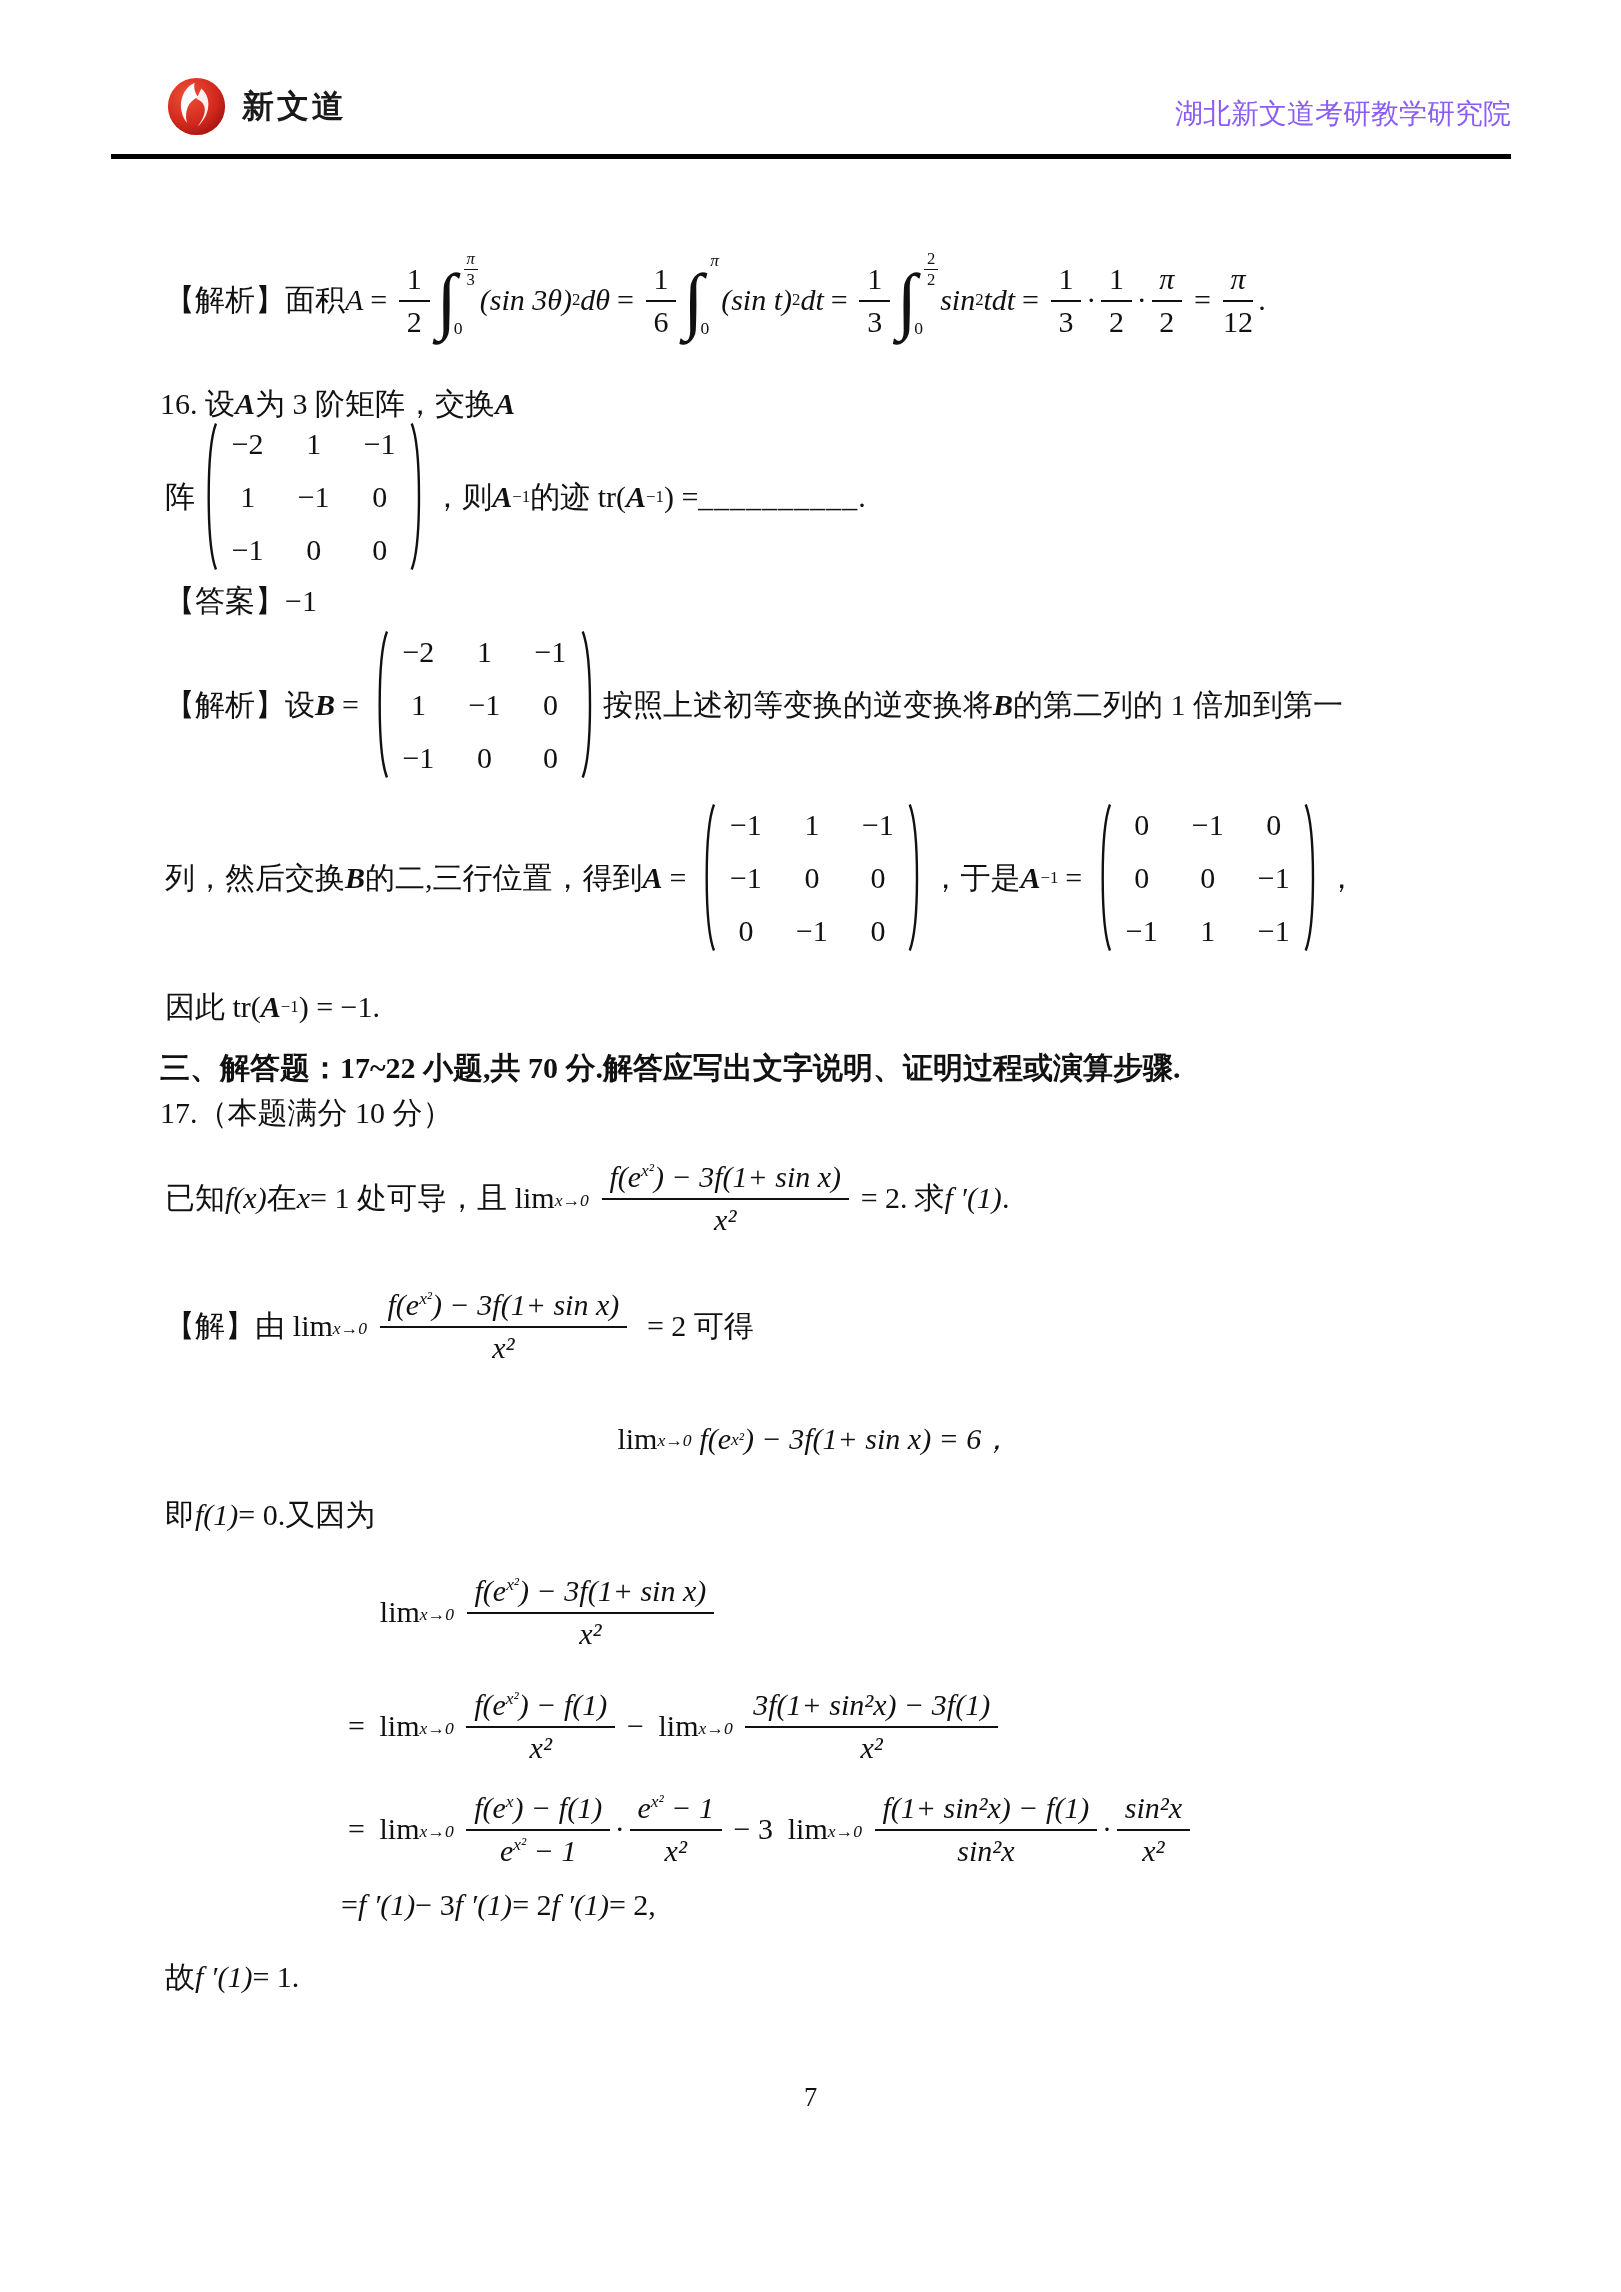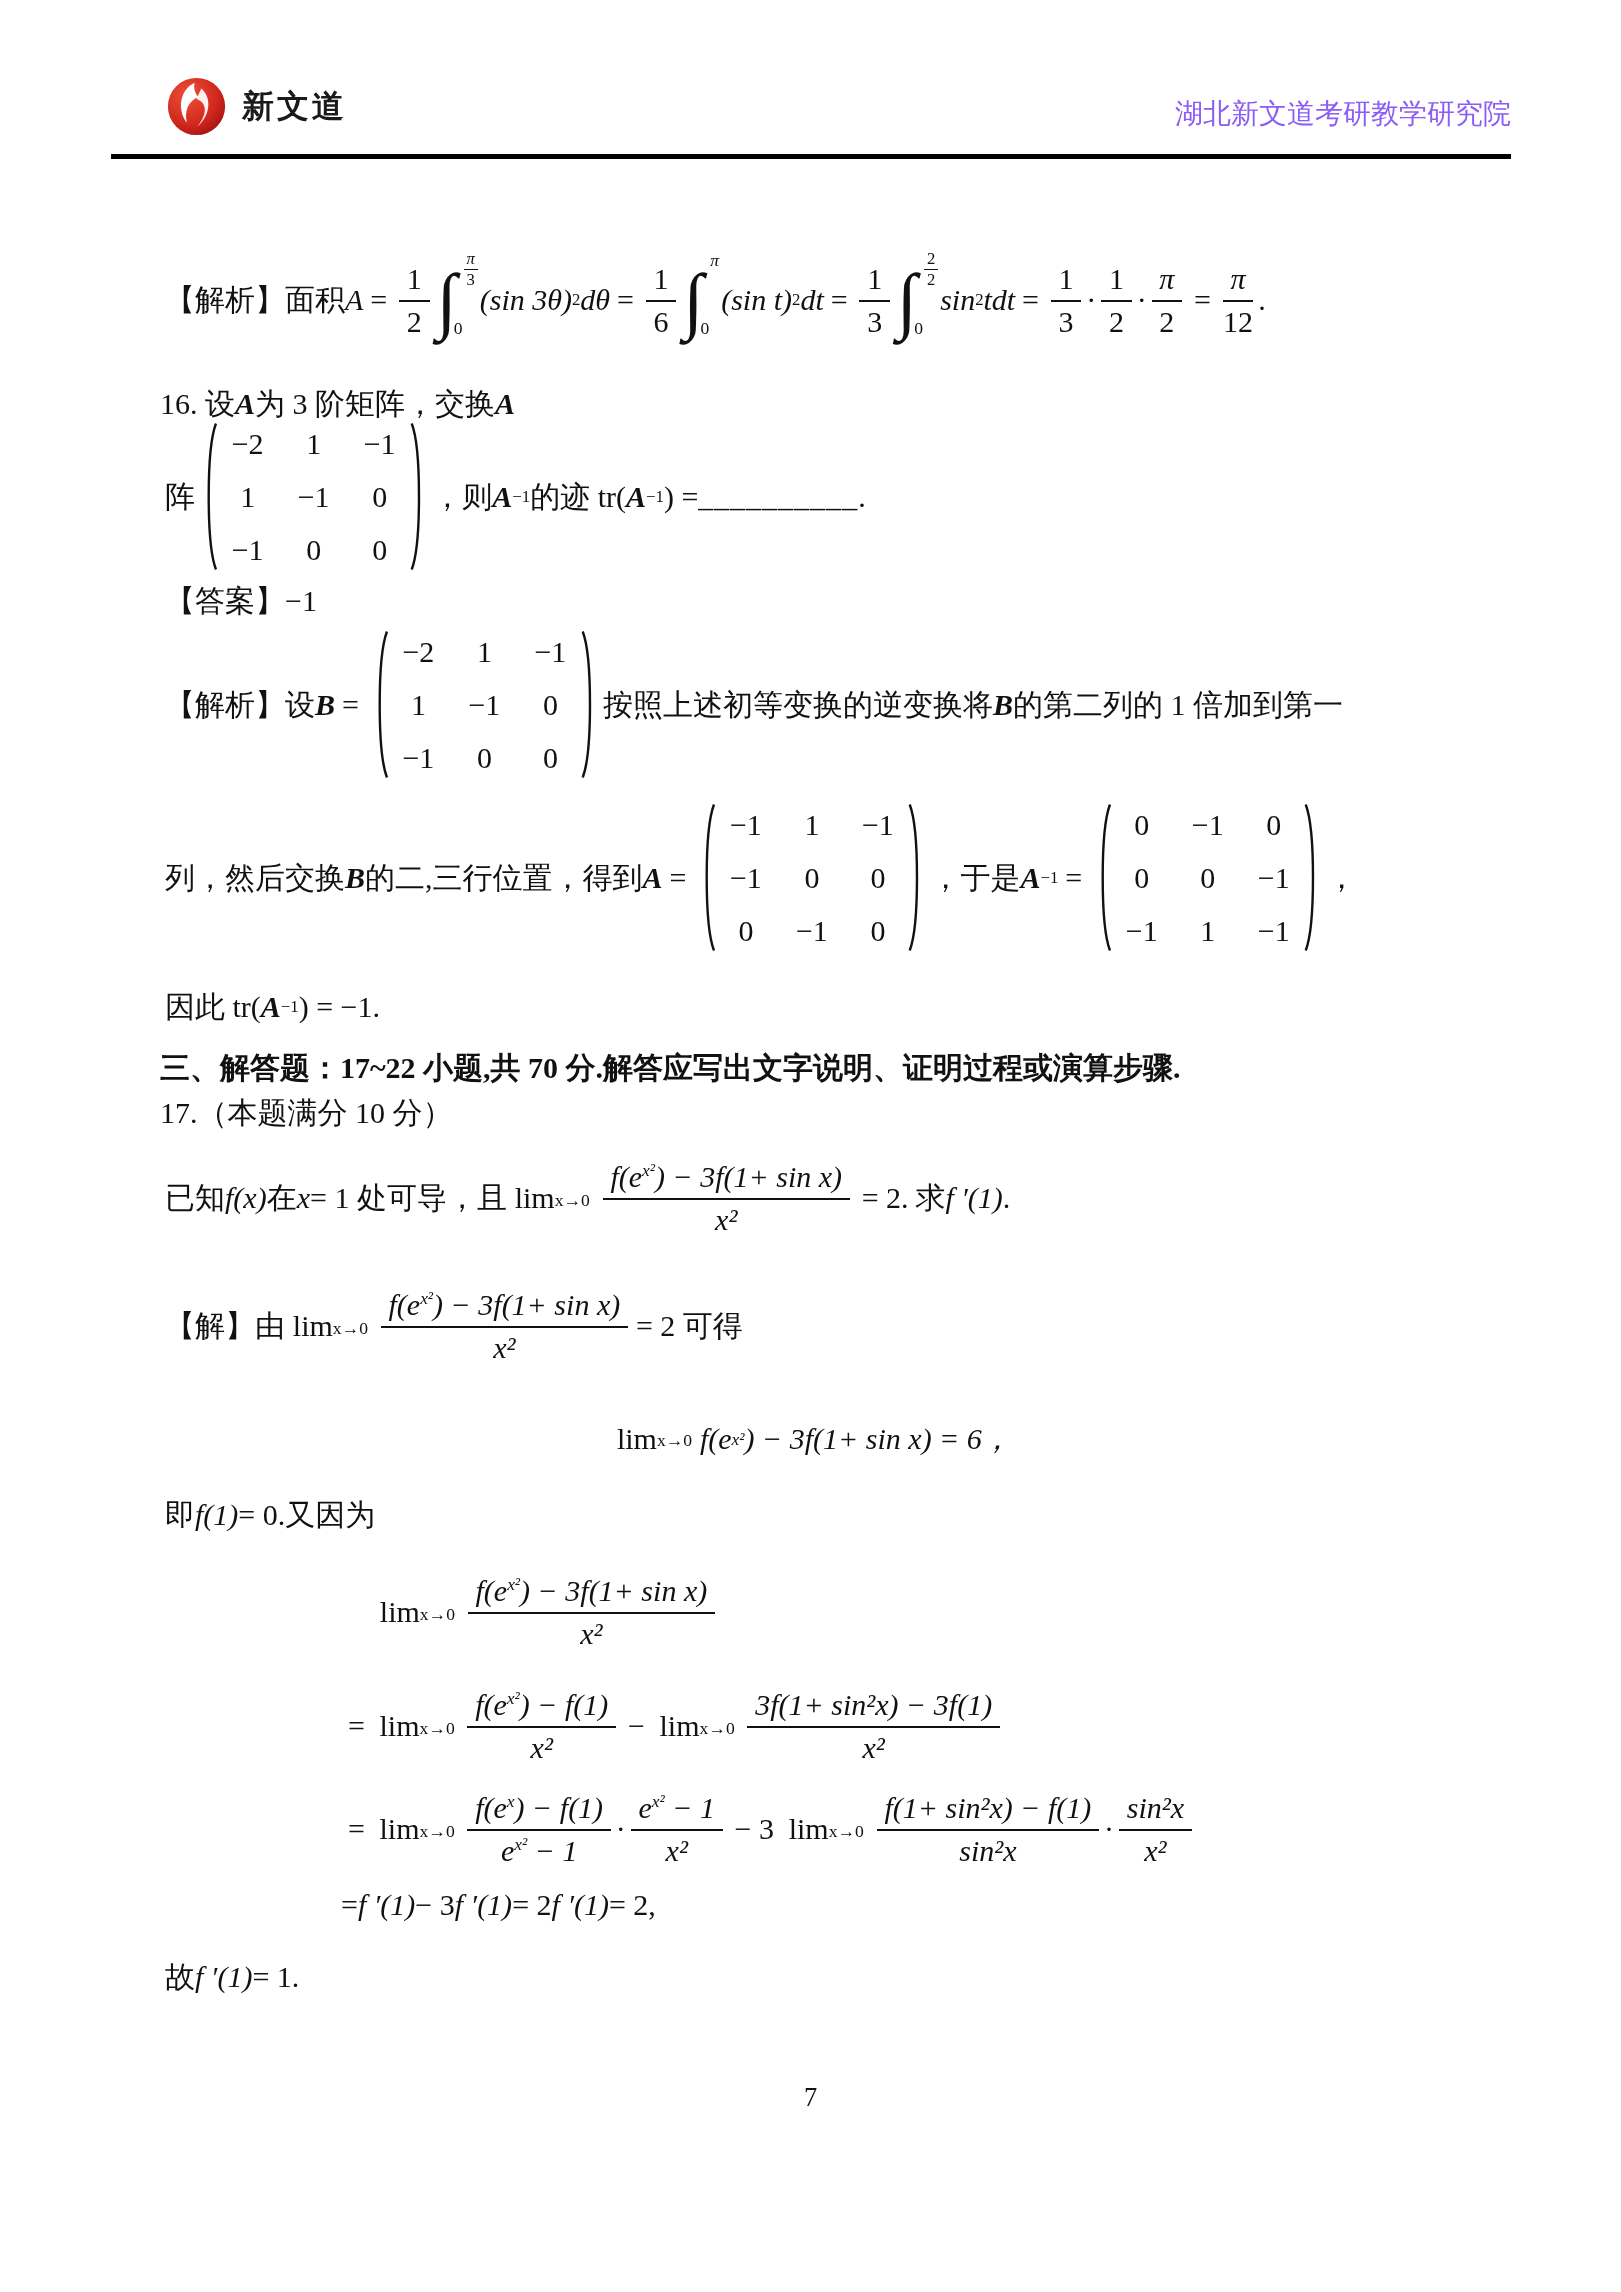--- a/index.html
+++ b/index.html
@@ -31,21 +31,21 @@
   .sfrac .fd{padding-top:1px}
   
   .intg{display:inline-flex;vertical-align:middle;margin:0 2px;height:104px;align-items:stretch}
   .intg .is{font-size:74px;line-height:104px;font-style:normal}
   .intg .lims{display:flex;flex-direction:column;justify-content:space-between;padding:2px 0 11.8px;font-size:17.6px;font-style:normal}
   .intg .ihi{margin-left:6.9px}
   .intg .ilo{margin-left:-2.9px}
   
   .lim{display:inline-flex;flex-direction:row;align-items:center;vertical-align:middle;margin:0 7.8px}
   .lim .lw{line-height:1;font-style:normal}
-  .lim .lu{font-size:17.6px;line-height:1;margin-top:4.9px;}
+  .lim .lu{font-size:17.6px;line-height:1;margin-top:4.9px;font-style:italic}
   
   .mat{display:inline-flex;align-items:center;vertical-align:middle;margin:0 8.8px}
   .mat svg{width:13.7px;height:149px;display:block}
   .mgrid{display:grid;grid-template-columns:repeat(3,minmax(33px,auto));column-gap:33px;row-gap:21.6px;padding:0 13.7px;line-height:1.05;text-align:center;font-style:normal}
   
   .hdr{position:absolute;left:111px;right:110px;top:76px;display:flex;align-items:flex-end;justify-content:space-between}
   .brandwrap{display:flex;align-items:center;margin-left:55px}
   .brandname{font-family:"Liberation Sans","DejaVu Sans",sans-serif;font-weight:700;font-size:32px;letter-spacing:2.9px;color:#1a1a1a;margin-left:15px}
   .orgname{font-size:28px;color:#8b5cf6;padding-bottom:3.9px}
   .rule{position:absolute;left:111px;right:110px;top:154px;height:4.9px;background:#000}
@@ -314,21 +314,21 @@
 <div class="abs row content" style="top:1273px;height:106px">
   <span class="cn">【解】由 </span>
   <span class="lim">
       <span class="lw">lim</span>
       <span class="lu">x→0</span>
     </span>
   <span class="frac">
     <span class="fn"><span class="mi">f(e</span><sup class="su">x²</sup><span class="mi">) − 3f(1+ sin x)</span></span>
     <span class="fd mi">x²</span>
   </span>
-  <span class="cn" style="margin-left:3px">= 2 可得</span>
+  <span class="cn" style="margin-left:15px">= 2 可得</span>
 </div>
 
 <div class="abs row ctr" style="top:1409px;height:59px">
   <span class="lim">
       <span class="lw">lim</span>
       <span class="lu">x→0</span>
     </span>
   <span class="mi">f(e</span>
     <sup class="su">x²</sup>
     <span class="mi">) − 3f(1+ sin x) = 6，</span>

